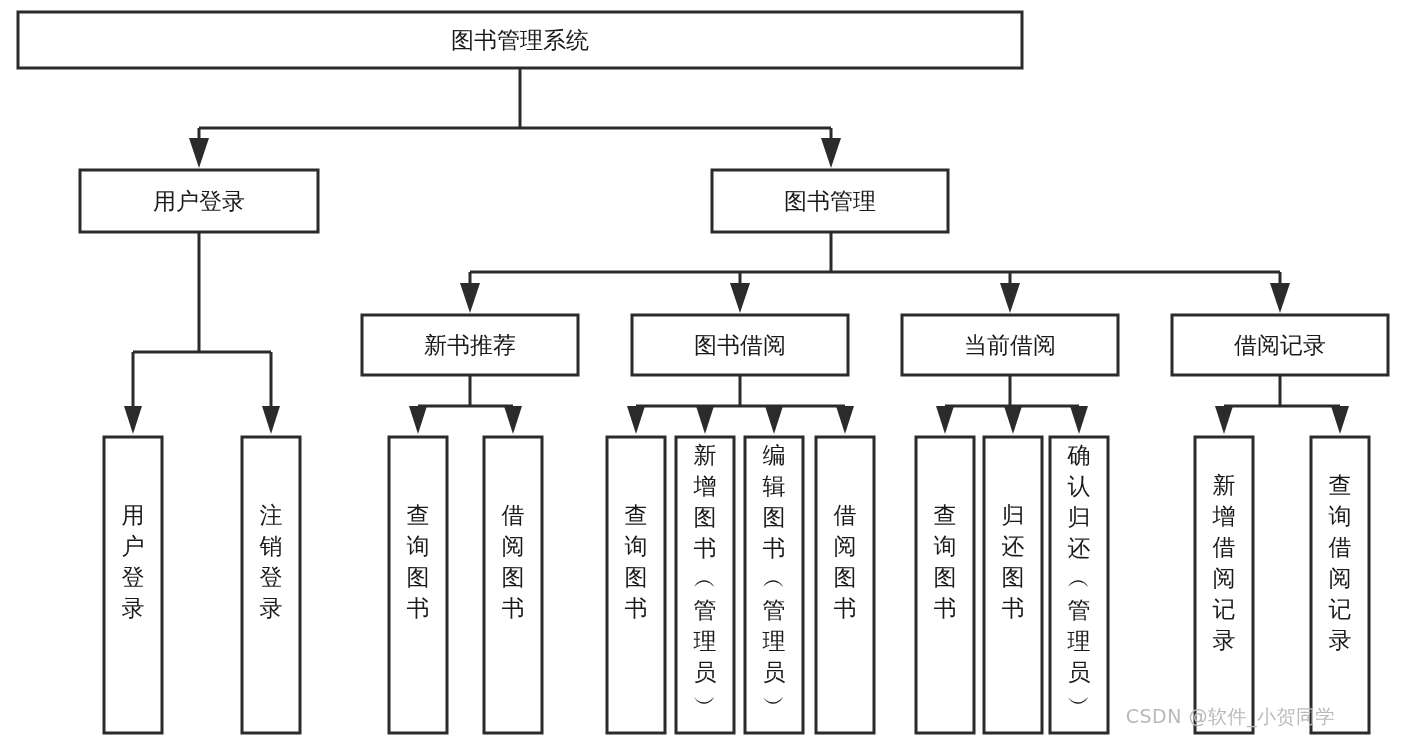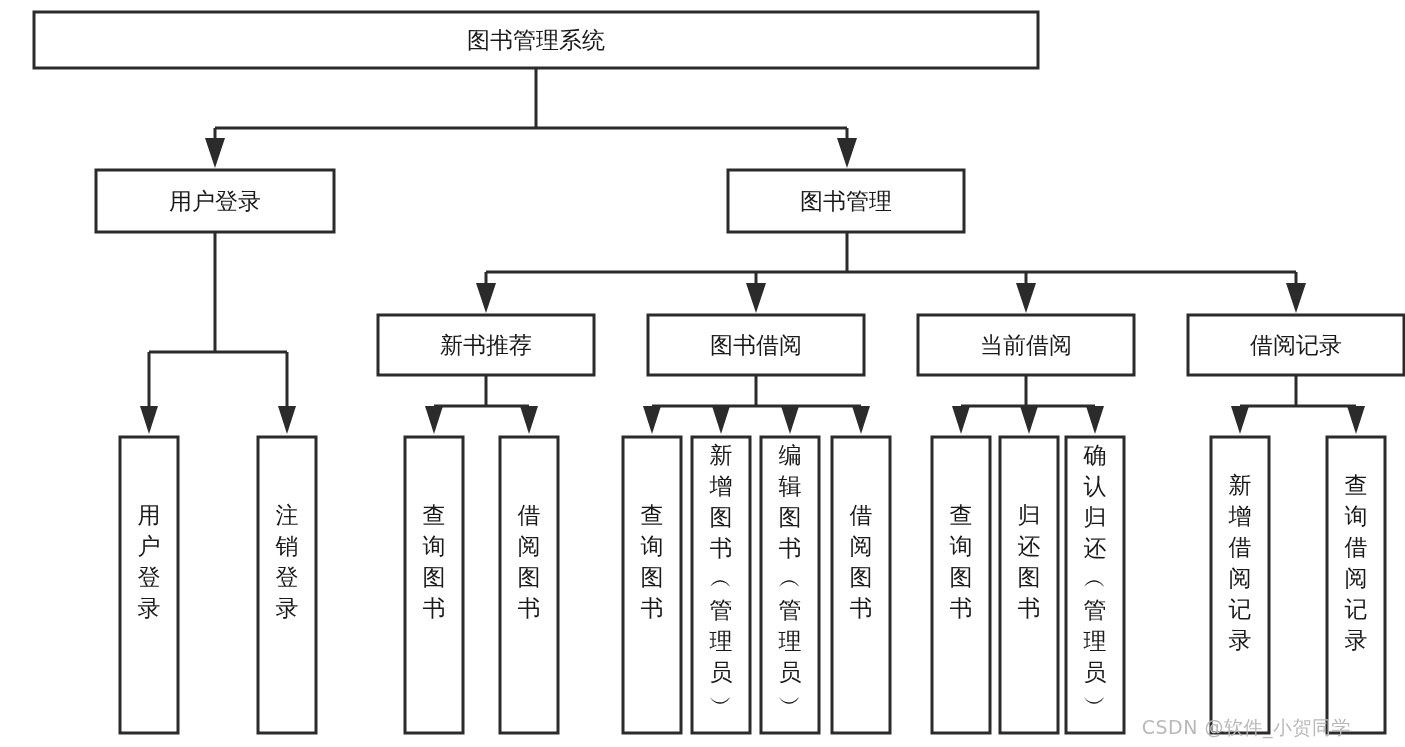--- a/index.html
+++ b/index.html
@@ -10,21 +10,20 @@
   body {
     width: 1405px;
     height: 747px;
     font-family: "DejaVu Sans", "Liberation Sans", sans-serif;
     overflow: hidden;
   }
   #diagram-root {
     position: relative;
     width: 1347px;
     height: 747px;
-    margin-left: 16px;
   }
   svg.flow {
     position: absolute;
     top: 0;
     left: 0;
     width: 1405px;
     height: 747px;
     display: block;
   }
   .node-box {
@@ -50,21 +49,21 @@
   }
   .node-label-v {
     fill: #1a1a1a;
     font-family: "DejaVu Sans", "Liberation Sans", sans-serif;
     font-size: 23px;
     text-anchor: middle;
   }
   .watermark {
     position: absolute;
     right: 12px;
-    bottom: 6px;
+    bottom: 17px;
     font-family: "DejaVu Sans", "Liberation Sans", sans-serif;
     font-size: 19px;
     color: #b9b9b9;
     white-space: nowrap;
     letter-spacing: 0.5px;
   }
 </style>
 </head>
 <body>
 

